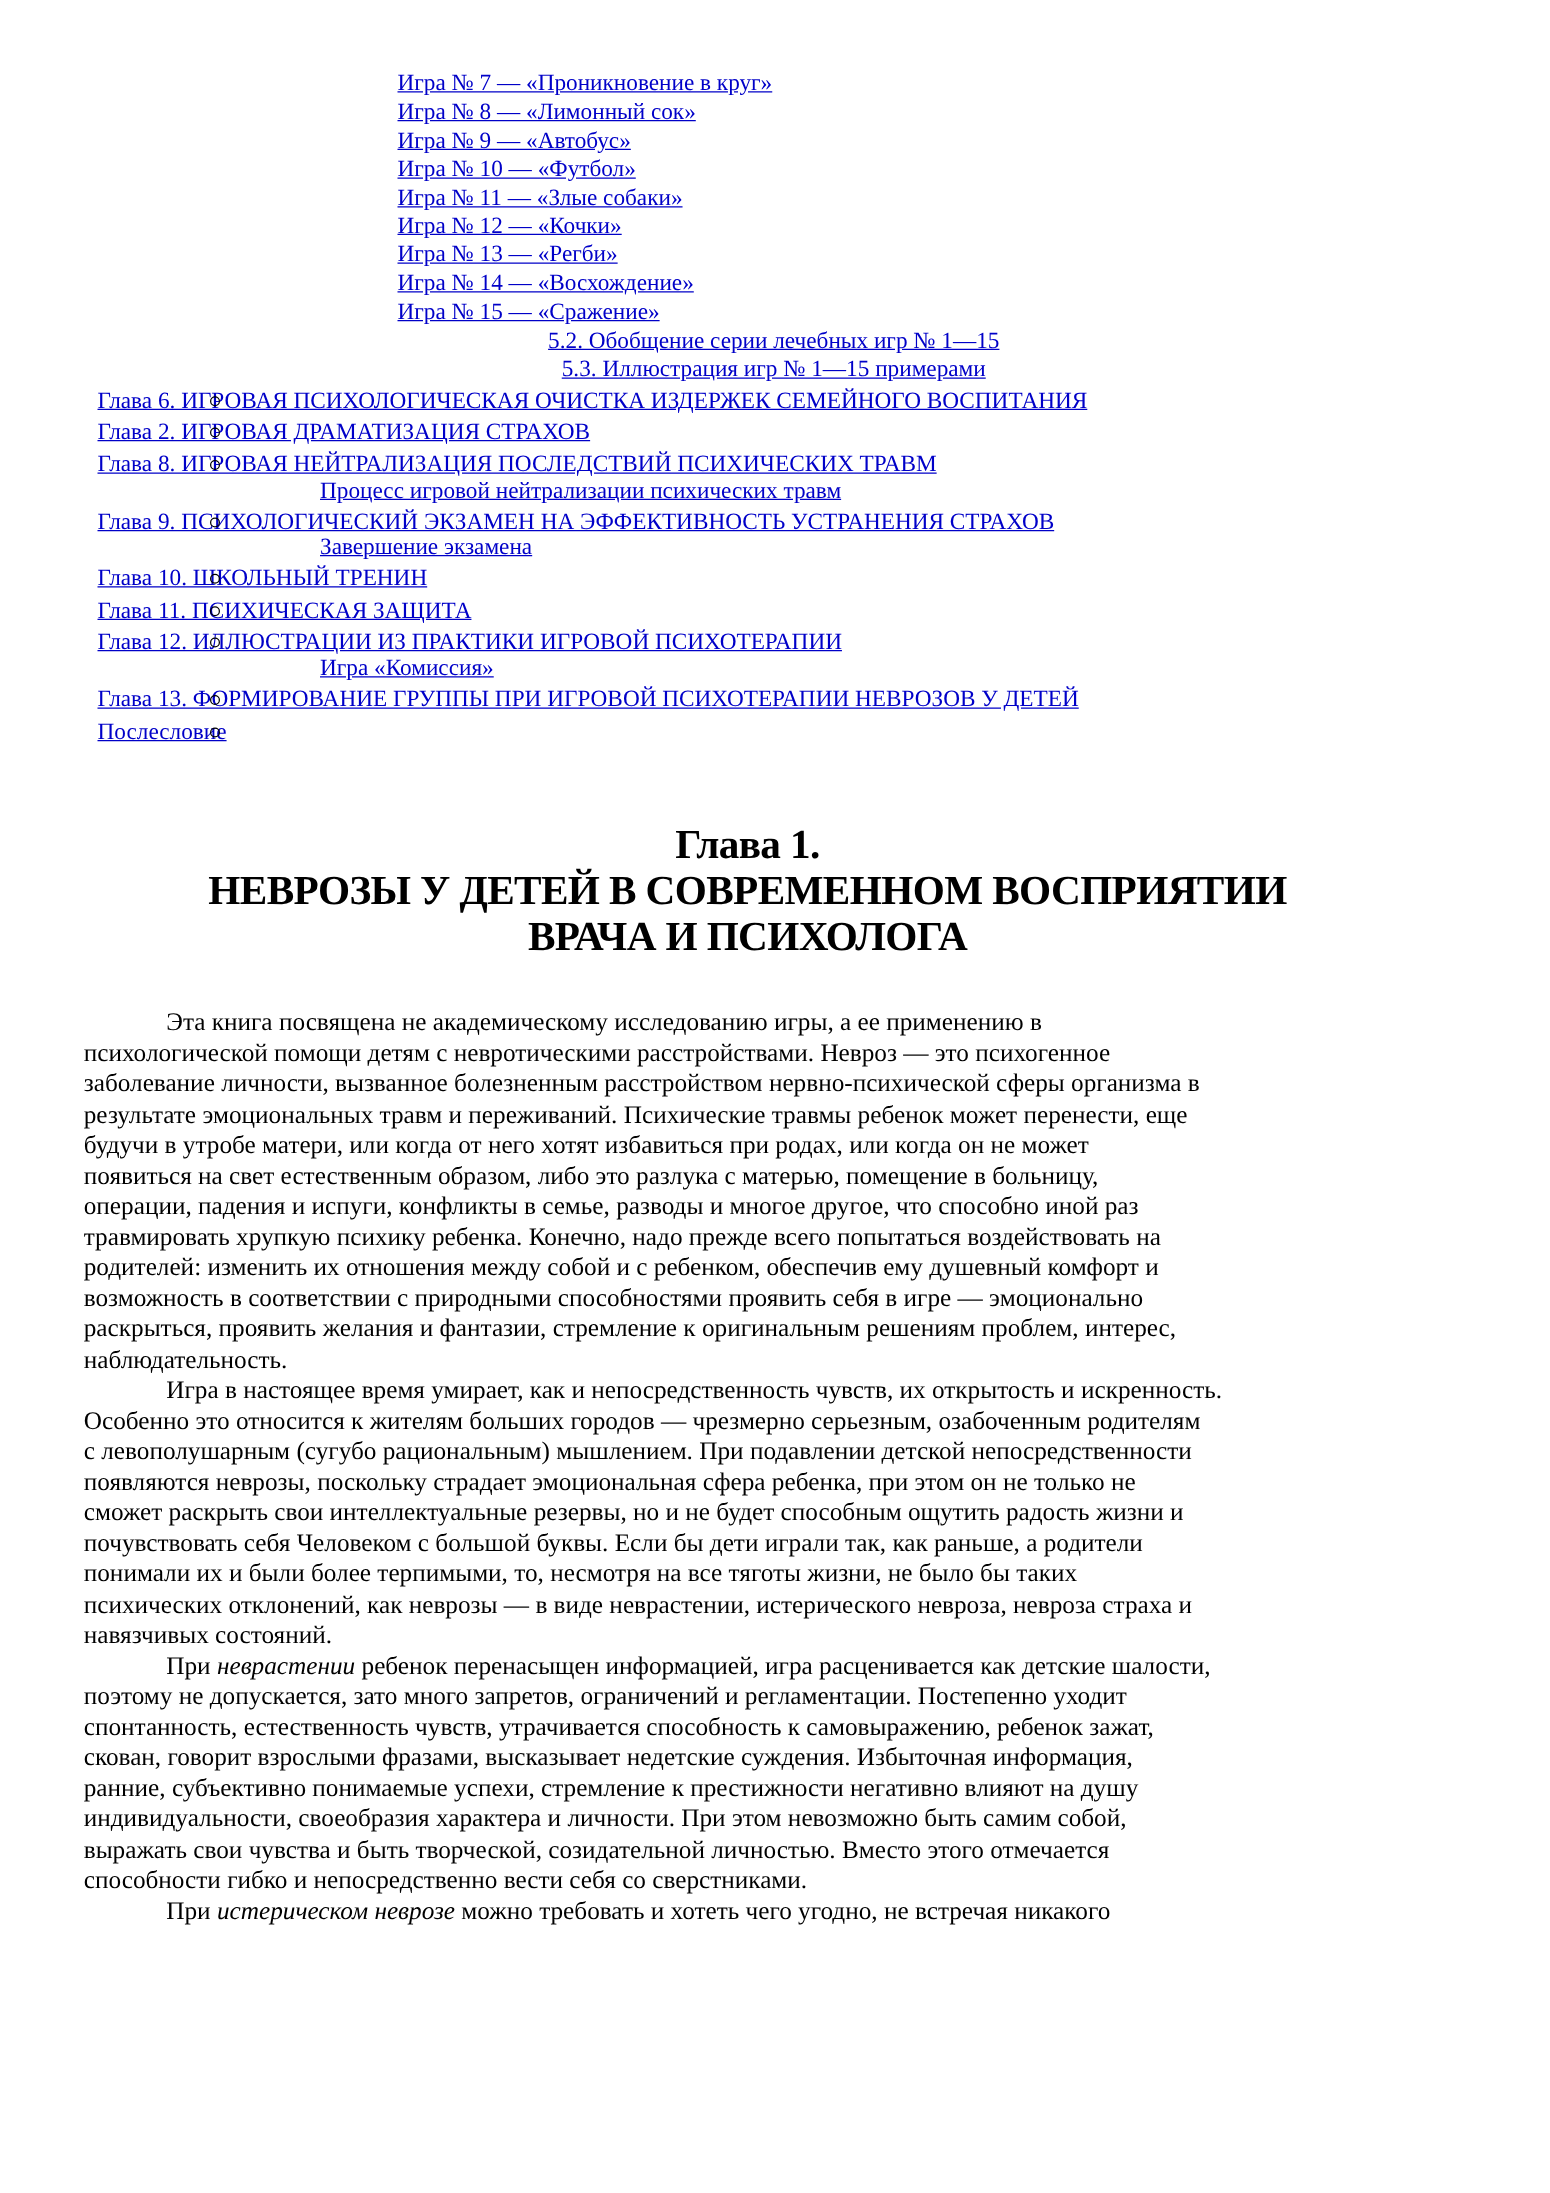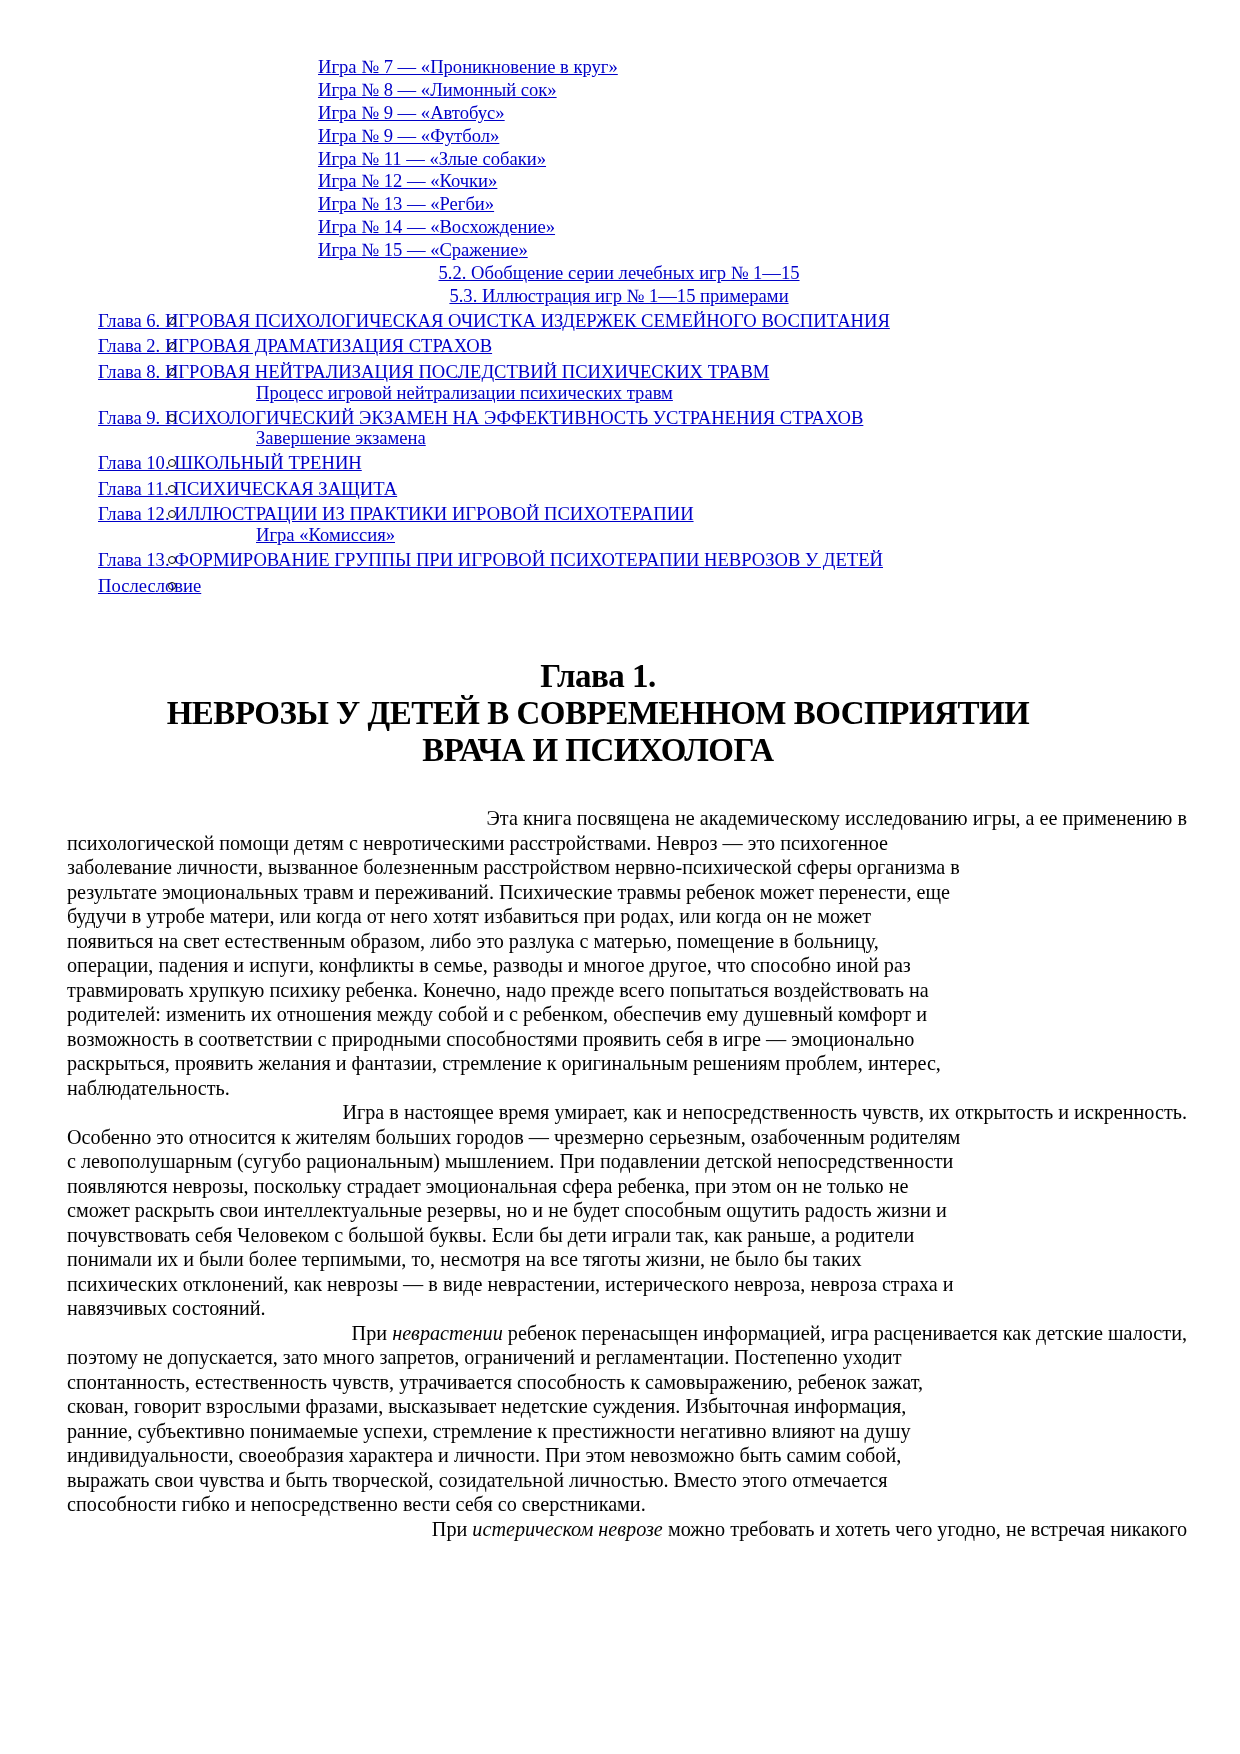--- a/index.html
+++ b/index.html
@@ -28,21 +28,21 @@
       line-height: 22.9px;
     }
     .toc-line {
       position: relative;
       height: 22.9px;
       white-space: nowrap;
     }
     .toc-line.lvl3 { padding-left: 318px; }
     .toc-line.lvl2 { padding-left: 256px; text-align: center; }
     .toc-line.chapter {
-      padding-left: 98px;
+      padding-left: 78px;
       height: 25.6px;
       line-height: 25.6px;
     }
     .toc-line.chapter-sub {
       padding-left: 256px;
       height: 22px;
       line-height: 20px;
       margin-top: -2px;
     }
     .bullet {
@@ -72,31 +72,31 @@
       left: 67px;
       top: 806px;
       width: 1120px;
       font-size: 20.2px;
       line-height: 24.5px;
     }
     .line {
       white-space: nowrap;
       height: 24.5px;
     }
-    .line.indent { padding-left: 66px; text-align: right; }
+    .line.indent { padding-left: 66px; }
     em { font-style: italic; }
   </style>
 </head>
 <body>
 
 <div class="toc">
   <div class="toc-line lvl3"><a href="#">Игра № 7 — «Проникновение в круг»</a></div>
   <div class="toc-line lvl3"><a href="#">Игра № 8 — «Лимонный сок»</a></div>
   <div class="toc-line lvl3"><a href="#">Игра № 9 — «Автобус»</a></div>
-  <div class="toc-line lvl3"><a href="#">Игра № 9 — «Футбол»</a></div>
+  <div class="toc-line lvl3"><a href="#">Игра № 10 — «Футбол»</a></div>
   <div class="toc-line lvl3"><a href="#">Игра № 11 — «Злые собаки»</a></div>
   <div class="toc-line lvl3"><a href="#">Игра № 12 — «Кочки»</a></div>
   <div class="toc-line lvl3"><a href="#">Игра № 13 — «Регби»</a></div>
   <div class="toc-line lvl3"><a href="#">Игра № 14 — «Восхождение»</a></div>
   <div class="toc-line lvl3"><a href="#">Игра № 15 — «Сражение»</a></div>
   <div class="toc-line lvl2"><a href="#">5.2. Обобщение серии лечебных игр № 1—15</a></div>
   <div class="toc-line lvl2"><a href="#">5.3. Иллюстрация игр № 1—15 примерами</a></div>
 
   <div class="toc-line chapter"><span class="bullet"></span><a href="#">Глава 6. ИГРОВАЯ ПСИХОЛОГИЧЕСКАЯ ОЧИСТКА ИЗДЕРЖЕК СЕМЕЙНОГО ВОСПИТАНИЯ</a></div>
   <div class="toc-line chapter"><span class="bullet"></span><a href="#">Глава 2. ИГРОВАЯ ДРАМАТИЗАЦИЯ СТРАХОВ</a></div>

